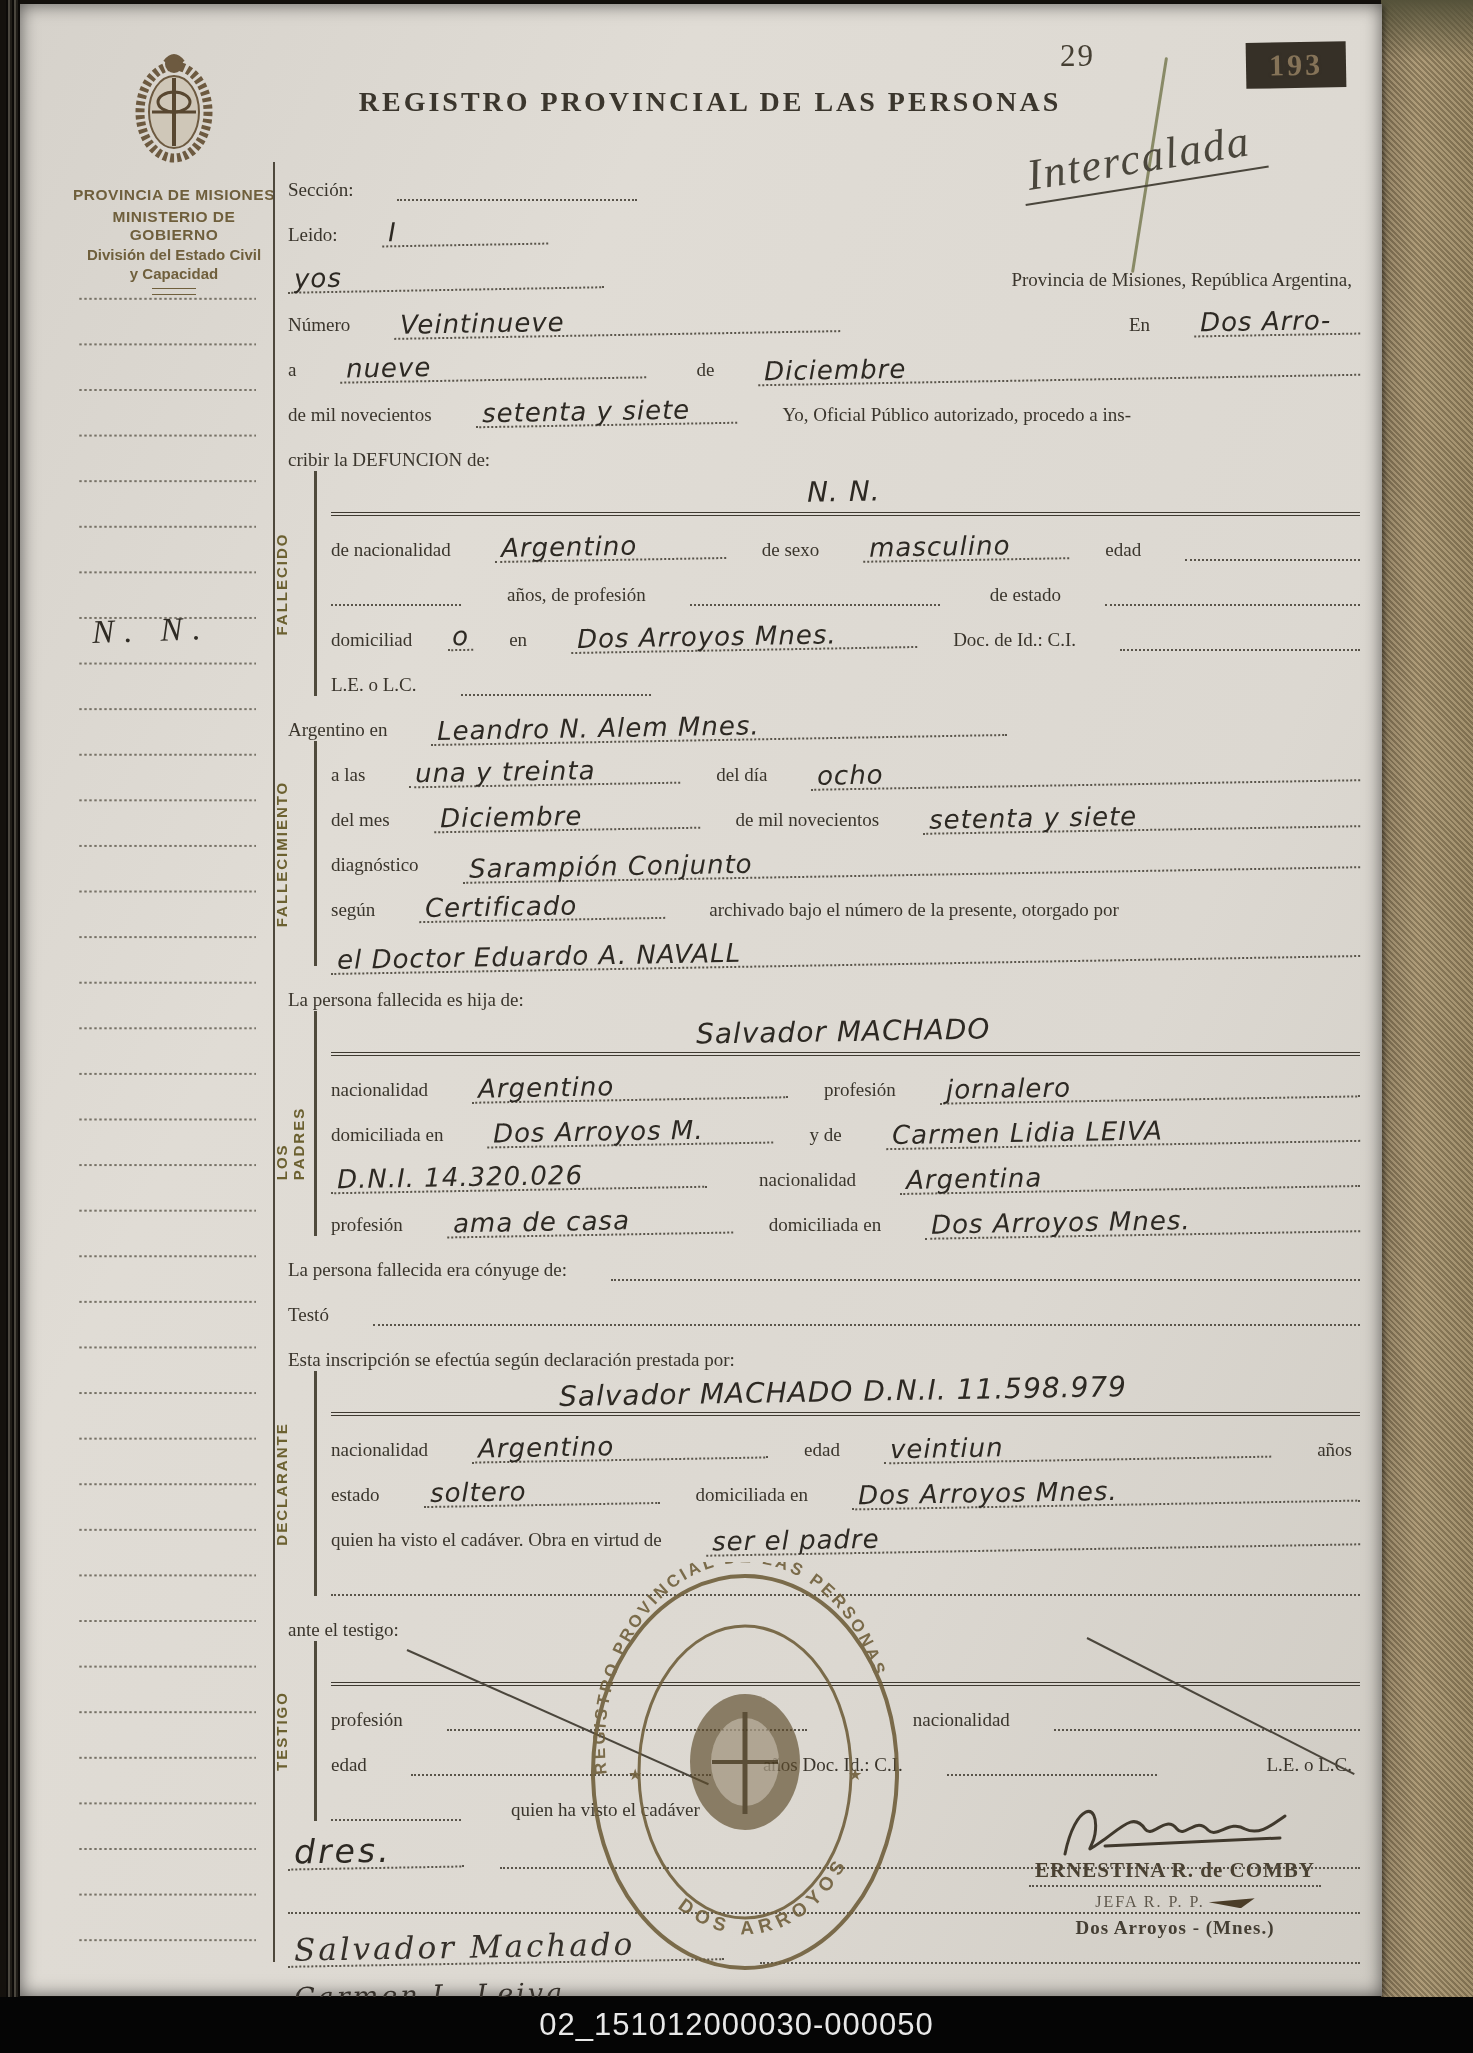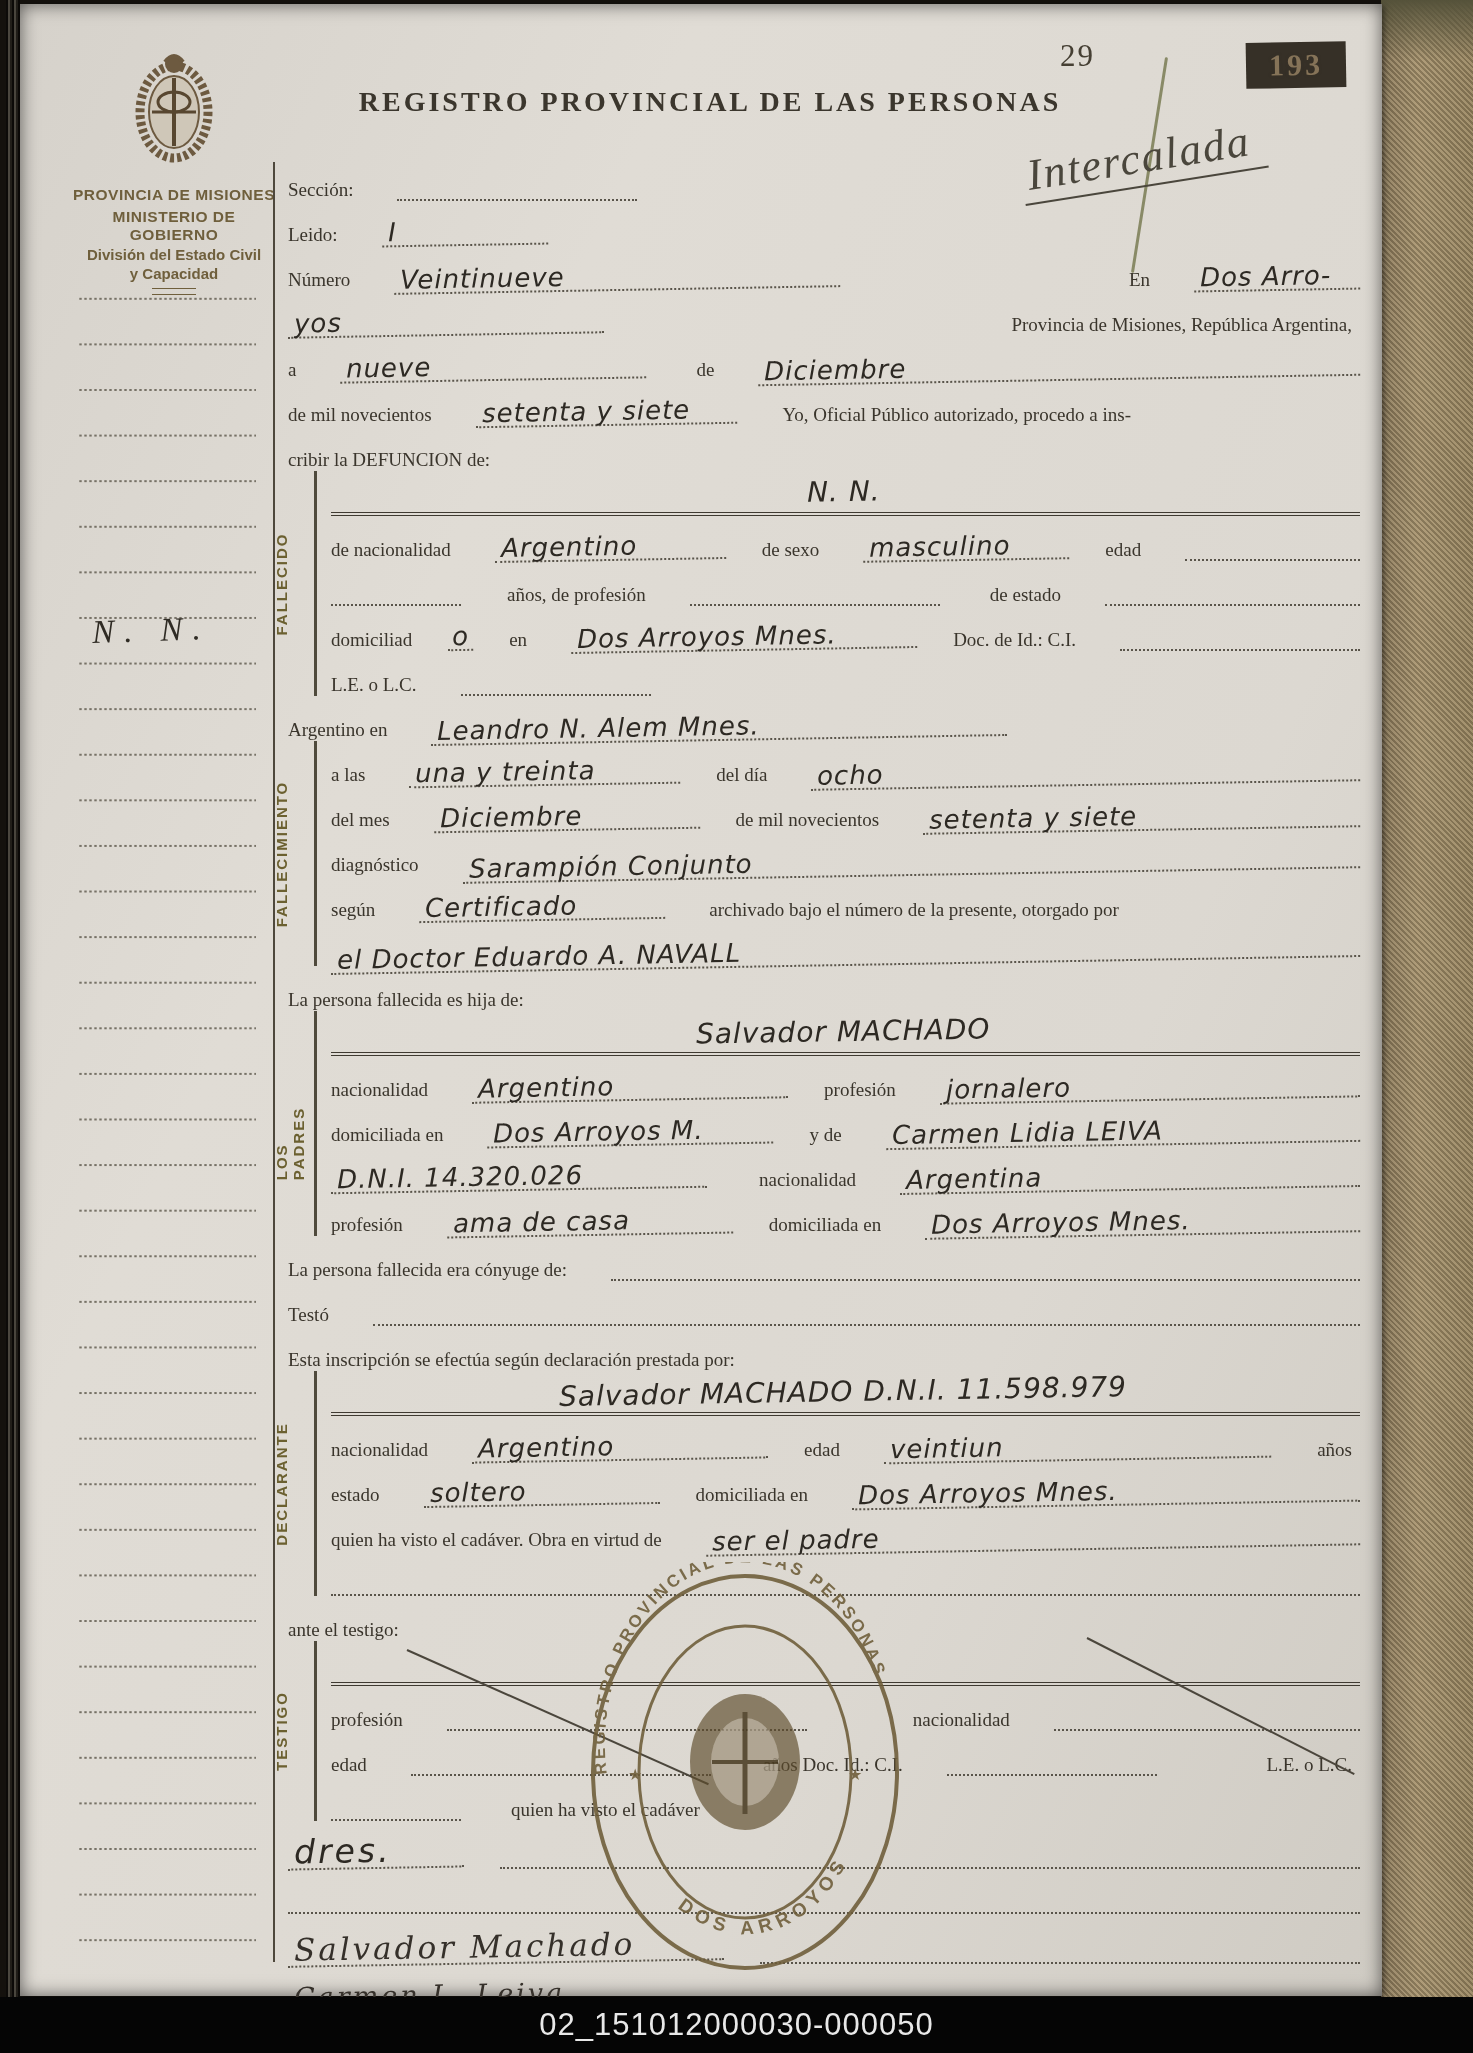--- a/index.html
+++ b/index.html
@@ -137,29 +137,29 @@
       <span class="lbl">Sección:</span>
       <span class="blank short" style="width:240px"></span>
     </div>
 
     <div class="row">
       <span class="lbl">Leido:</span>
       <span class="hw" style="min-width:150px">I</span>
     </div>
 
     <div class="row">
+      <span class="hw" style="min-width:300px">yos</span>
+      <span class="lbl right-txt">Provincia de Misiones, República Argentina,</span>
+    </div>
+
+    <div class="row">
       <span class="lbl">Número</span>
       <span class="hw" style="min-width:430px">Veintinueve</span>
       <span class="lbl right-txt">En</span>
       <span class="hw" style="min-width:150px">Dos Arro-</span>
-    </div>
-
-    <div class="row">
-      <span class="hw" style="min-width:300px">yos</span>
-      <span class="lbl right-txt">Provincia de Misiones, República Argentina,</span>
     </div>
 
     <div class="row">
       <span class="lbl">a</span>
       <span class="hw" style="min-width:290px">nueve</span>
       <span class="lbl" style="padding-left:14px">de</span>
       <span class="hw grow">Diciembre</span>
     </div>
 
     <div class="row">
@@ -378,18 +378,26 @@
     <text x="48" y="218" font-size="16" fill="#6d5c38">★</text>
     <text x="268" y="218" font-size="16" fill="#6d5c38">★</text>
     <g>
       <ellipse cx="165" cy="200" rx="55" ry="68" fill="#5d4c2c" opacity="0.75"></ellipse>
       <ellipse cx="165" cy="200" rx="34" ry="44" fill="#cfc7b8" opacity="0.55"></ellipse>
       <path d="M165 150 L165 252" stroke="#4a3c22" stroke-width="5"></path>
       <path d="M132 200 L198 200" stroke="#4a3c22" stroke-width="4"></path>
     </g>
   </svg>
 
+  <div class="official">
+    <svg class="sig-scrawl" width="260" height="70" viewBox="0 0 260 70">
+      <path d="M20 60 C 30 10, 55 5, 50 40 C 48 55, 35 62, 60 45 C 80 30, 90 20, 100 35 C 108 45, 120 20, 132 35 C 140 45, 150 22, 163 36 C 172 45, 185 25, 200 35 C 215 42, 228 30, 240 22 M 60 52 L 235 44" fill="none" stroke="#40392d" stroke-width="3" stroke-linecap="round"></path>
+    </svg>
+    <div><span class="name">ERNESTINA R. de COMBY</span></div>
+    <div class="role"><span>JEFA R. P. P.</span><span class="ink-wedge"></span></div>
+    <div class="place">Dos Arroyos  -  (Mnes.)</div>
+  </div>
 
 </div>
 
 <div class="footer-bar">
   <span class="footer-code">02_151012000030-000050</span>
 </div>
 
 </body></html>

